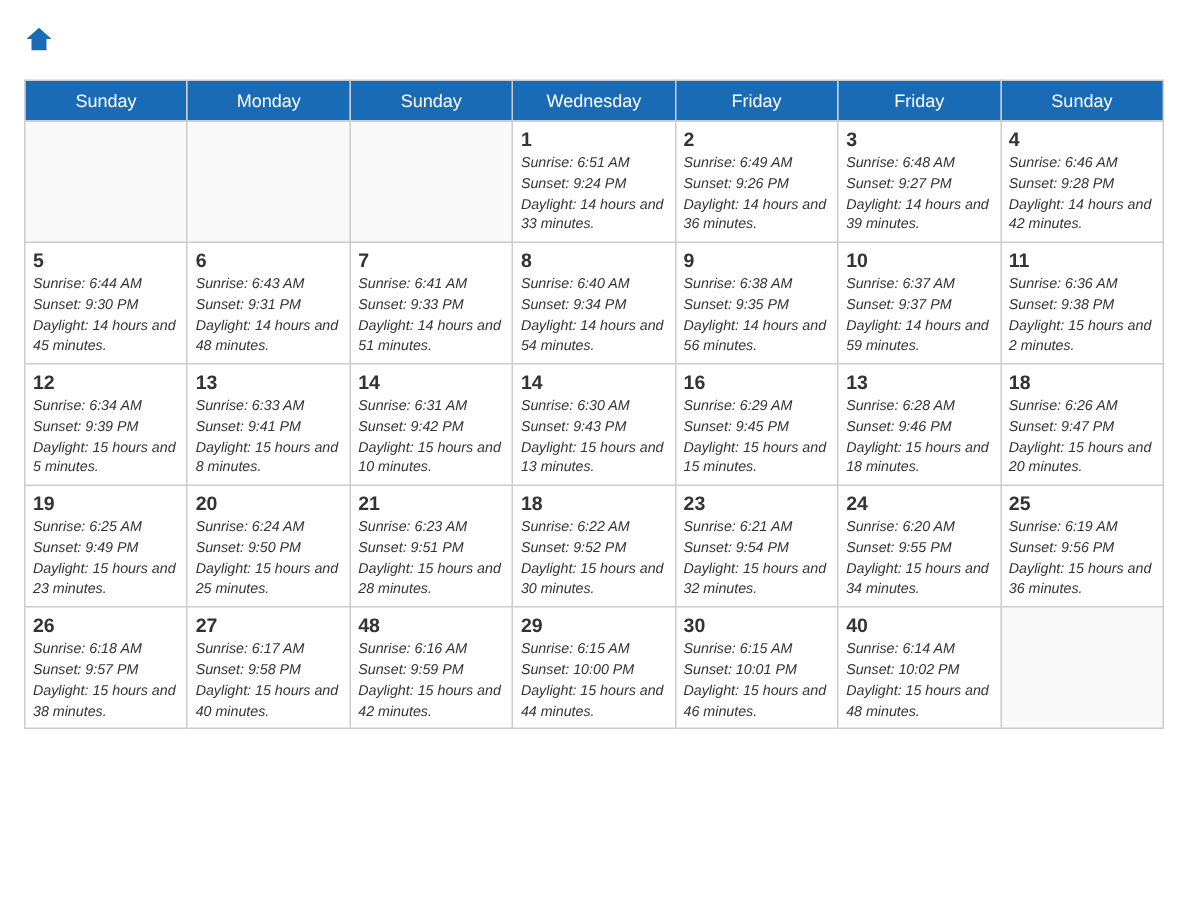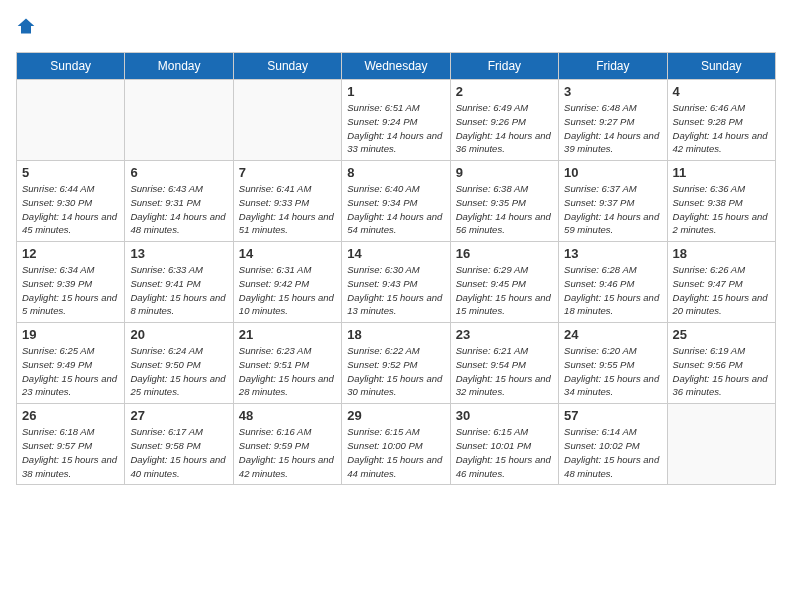--- a/index.html
+++ b/index.html
@@ -246,19 +246,19 @@
         </td>
         <td>
           <div class="day-number">29</div>
           <div class="day-info">Sunrise: 6:15 AM<br>Sunset: 10:00 PM<br>Daylight: 15 hours and 44 minutes.</div>
         </td>
         <td>
           <div class="day-number">30</div>
           <div class="day-info">Sunrise: 6:15 AM<br>Sunset: 10:01 PM<br>Daylight: 15 hours and 46 minutes.</div>
         </td>
         <td>
-          <div class="day-number">57</div>
+          <div class="day-number">40</div>
           <div class="day-info">Sunrise: 6:14 AM<br>Sunset: 10:02 PM<br>Daylight: 15 hours and 48 minutes.</div>
         </td>
         <td class="empty"></td>
       </tr>
     </tbody>
 </table>
 
 </body></html>

